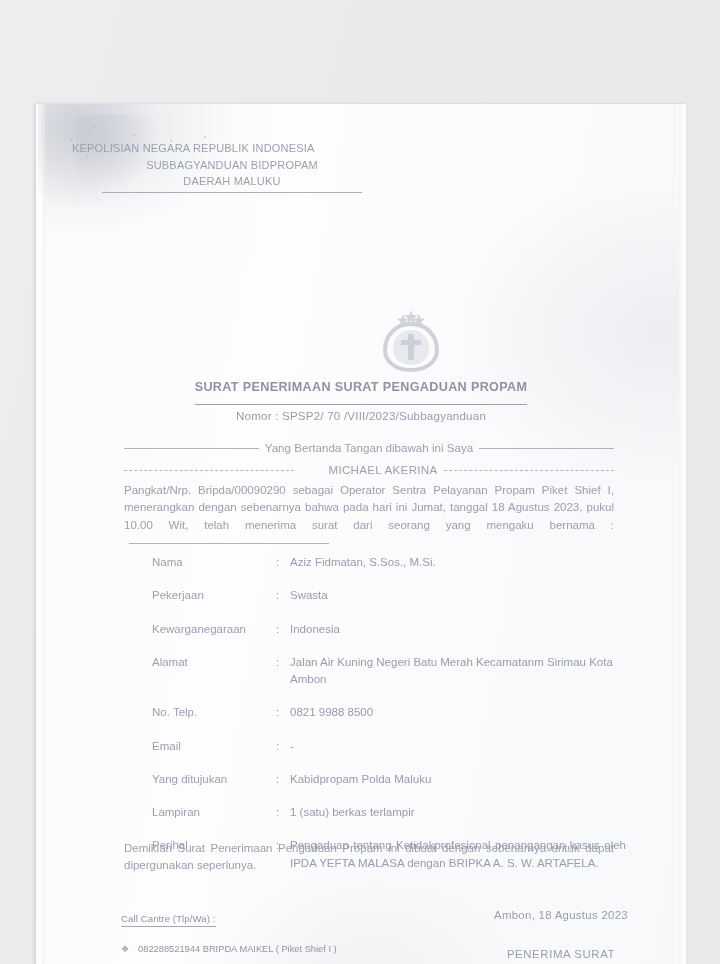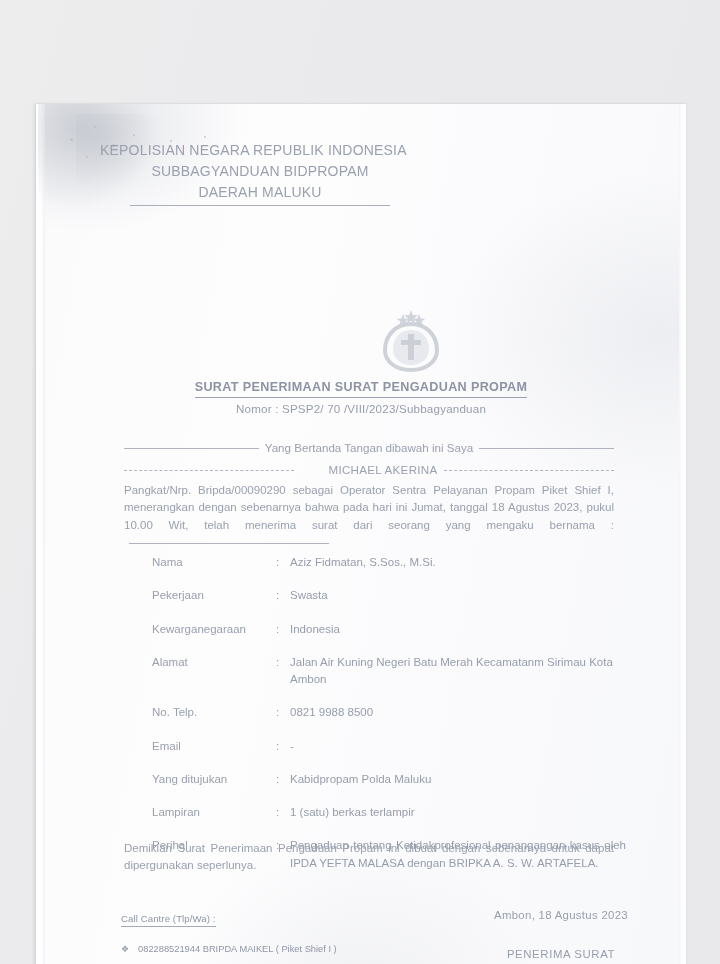--- a/index.html
+++ b/index.html
@@ -52,42 +52,42 @@
   
   .doc {
     position:absolute; inset:0;
     color:#9ea3b0;
     font-size: 11.5px;
     line-height: 1.45;
   }
 
   
   #letterhead {
-    position:absolute; left:64px; top:36px; width:320px;
+    position:absolute; left:36px; top:36px; width:320px;
     text-align:center;
-    font-size:14px; letter-spacing:.2px; color:#9aa0ae;
+    font-size:11px; letter-spacing:.2px; color:#9aa0ae;
     line-height:1.5;
   }
   #letterhead .l1 { text-align:left; }
   #letterhead .rule {
     margin:2px auto 0; width:260px; height:1px;
     background:#a9aeba;
   }
 
   
   #emblem { position:absolute; left:339px; top:206px; width:72px; height:62px; opacity:.5; }
 
   
   #title-wrap { position:absolute; left:0; right:0; top:274px; text-align:center; }
   #title {
     display:inline-block;
     font-size:12.6px; font-weight:bold; letter-spacing:.35px;
     color:#8d93a3;
     border-bottom:1.3px solid #9aa0ae;
-    padding-bottom:1px;
+    padding-bottom:8px;
   }
   #docnum { margin-top:3px; font-size:11.6px; color:#979dac; letter-spacing:.2px; }
 
   
   .dashrow {
     position:absolute; left:88px; right:72px;
     display:flex; align-items:center; gap:6px;
     font-size:11.6px; color:#9aa0ae; white-space:nowrap;
   }
   .dashrow .dash { flex:1 1 auto; height:0; border-top:1px dashed #b0b5c1; }

